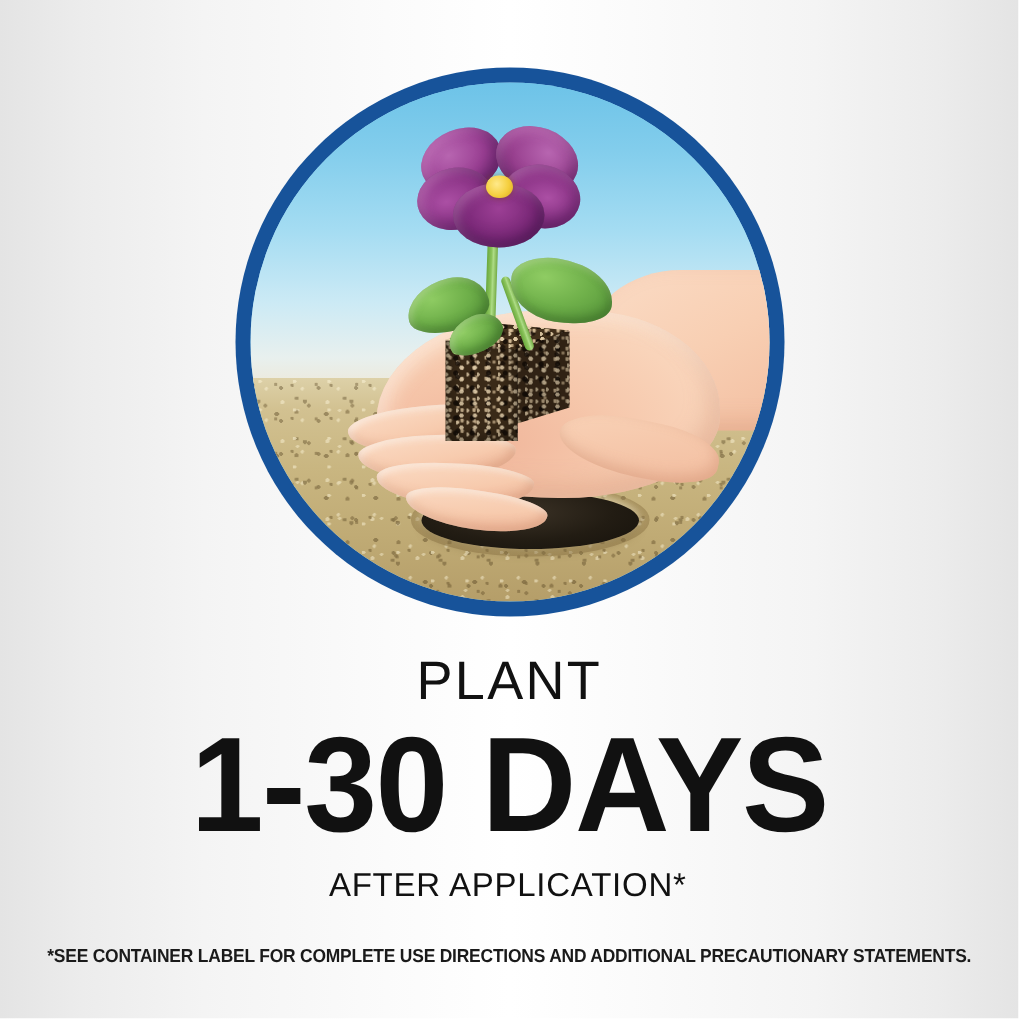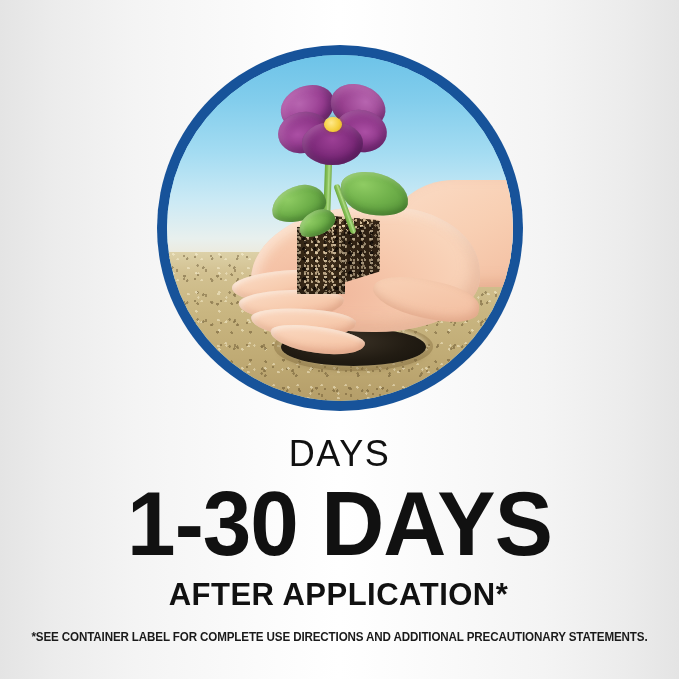--- a/index.html
+++ b/index.html
@@ -289,22 +289,22 @@
   }
   #headline-main {
     font-size: 90px;
     font-weight: 700;
     letter-spacing: -1px;
     line-height: 1.02;
     margin: 7px 0 0 0;
     transform: scaleX(.97);
   }
   #headline-bottom {
-    font-size: 31px;
-    font-weight: 700;
+    font-size: 22px;
+    font-weight: 400;
     letter-spacing: 0.5px;
     line-height: 1;
     margin: 8px 2px 0 0;
   }
   #footnote {
     position: absolute;
     left: 0;
     top: 630px;
     width: 679px;
     text-align: center;
@@ -362,20 +362,20 @@
         <div class="petal petal-l"></div>
         <div class="petal petal-r"></div>
         <div class="petal petal-b"></div>
         <div class="flower-center"></div>
       </div>
 
     </div>
   </div>
 
   <div id="text-block">
-    <div id="headline-top">DAYS</div>
+    <div id="headline-top">PLANT</div>
     <div id="headline-main">1-30 DAYS</div>
     <div id="headline-bottom">AFTER APPLICATION*</div>
   </div>
 
   <div id="footnote">*SEE CONTAINER LABEL FOR COMPLETE USE DIRECTIONS AND ADDITIONAL PRECAUTIONARY STATEMENTS.</div>
 
 </div>
 
 </body></html>

